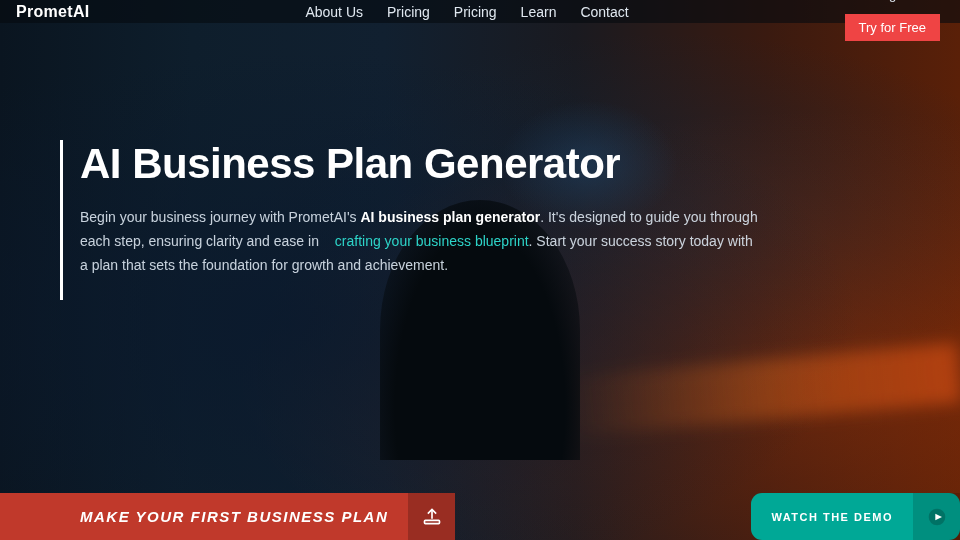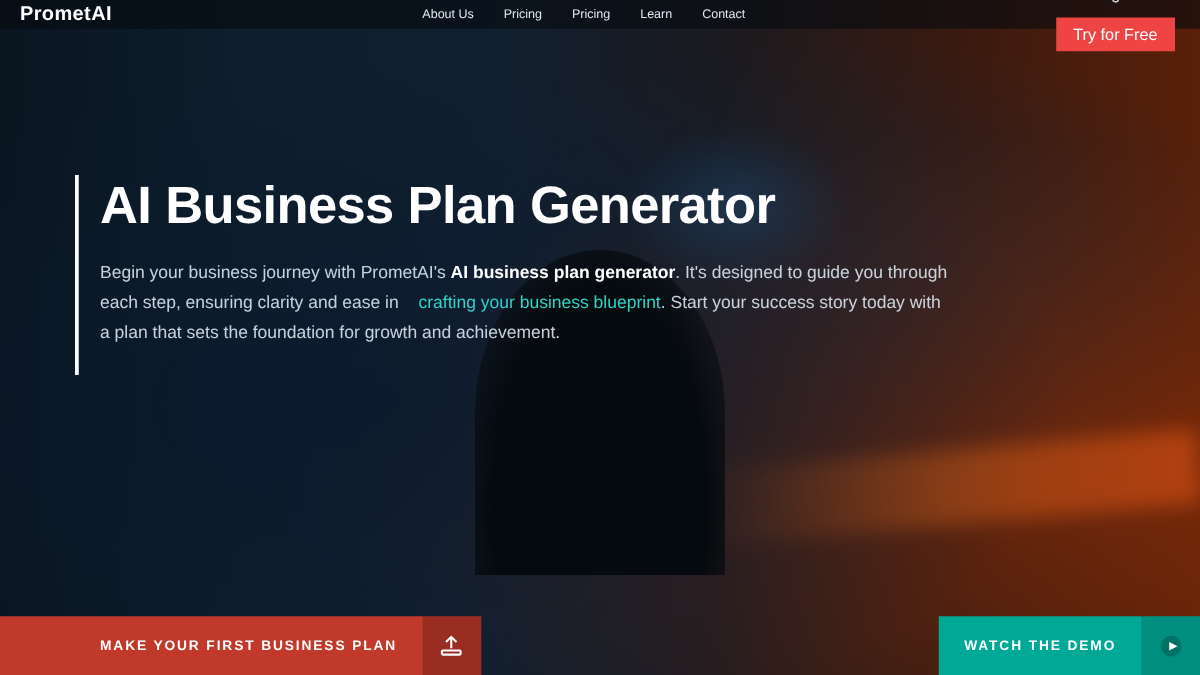--- a/index.html
+++ b/index.html
@@ -98,21 +98,21 @@
     }
 
     .nav-links {
       display: flex;
       gap: 24px;
       align-items: center;
     }
 
     .nav-link {
       color: #e0e8f0;
-      font-size: 10px;
+      font-size: 14px;
       text-decoration: none;
       cursor: pointer;
     }
 
     .nav-actions {
       display: flex;
       align-items: center;
       gap: 8px;
       flex-direction: column;
     }
@@ -195,27 +195,28 @@
     .cta-left {
       display: flex;
       align-items: center;
       background: #c0392b;
       padding: 0 0 0 80px;
       flex: 0 0 auto;
     }
 
     .cta-left-text {
       color: #ffffff;
-      font-size: 11px;
+      font-size: 15px;
       font-weight: 700;
       letter-spacing: 1.5px;
       text-transform: uppercase;
       padding: 0 20px 0 0;
       cursor: pointer;
       white-space: nowrap;
+      font-style: italic;
     }
 
     .cta-left-icon {
       background: rgba(0,0,0,0.2);
       width: 47px;
       height: 47px;
       display: flex;
       align-items: center;
       justify-content: center;
       cursor: pointer;
@@ -233,20 +234,21 @@
       flex: 1;
       background: transparent;
     }
 
     .cta-right {
       display: flex;
       align-items: center;
       background: #00a896;
       padding: 0;
       flex: 0 0 auto;
+      border-radius: 11px;
     }
 
     .cta-right-text {
       color: #ffffff;
       font-size: 11px;
       font-weight: 700;
       letter-spacing: 1.5px;
       text-transform: uppercase;
       padding: 0 20px;
       cursor: pointer;

